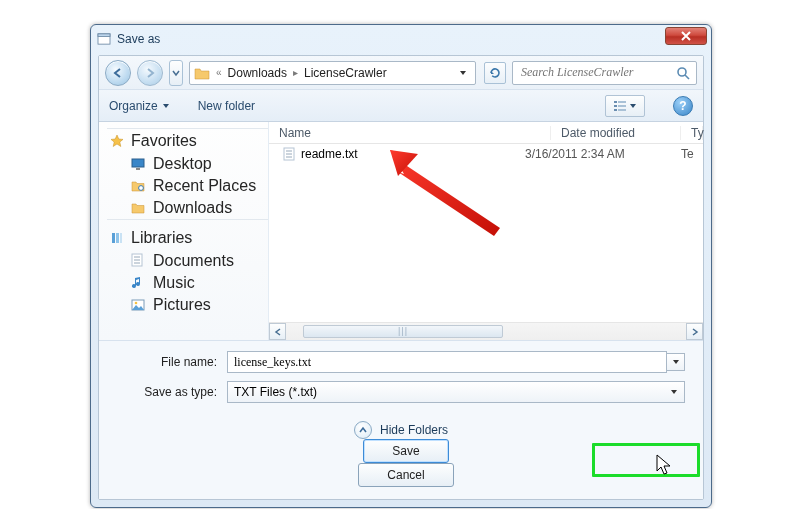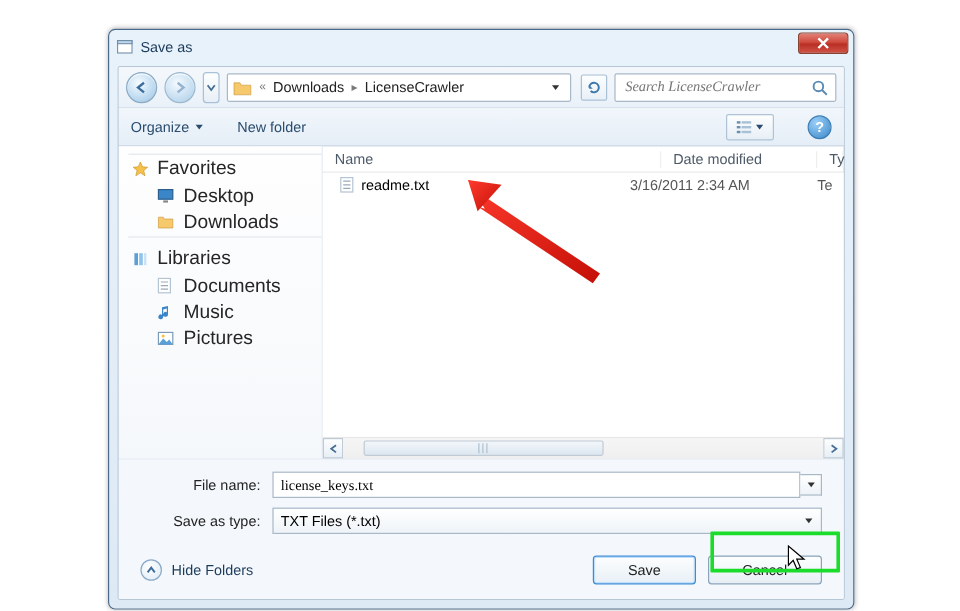--- a/index.html
+++ b/index.html
@@ -115,21 +115,21 @@
   .sb-thumb::after { content:"|||"; position:absolute; left:50%; top:0; transform:translateX(-50%); font-size:9px; color:#9fb2c4; letter-spacing:1px; }
 
   
   .fields { padding: 10px 18px 6px; background: #f4f8fc; }
   .fld-row { display: flex; align-items: center; margin-bottom: 8px; }
   .fld-label { width: 110px; text-align: right; padding-right: 10px; color: #222; }
   .fld-input { flex: 1; height: 22px; border: 1px solid #a9b8c7; background: #fff; padding: 0 6px; font: 12px "Segoe UI", Tahoma; }
   .fld-select { flex: 1; height: 22px; border: 1px solid #a9b8c7; background: linear-gradient(#fff,#eef3f8); padding: 0 6px; display:flex; align-items:center; justify-content:space-between; }
   .dd-end { width:18px; height:18px; border-left:1px solid #cfd9e3; display:flex; align-items:center; justify-content:center; }
 
-  .footer { display: flex; align-items: center; padding: 4px 18px 12px; background: #f4f8fc; }
+  .footer { display: flex; align-items: center; padding: 4px 18px 12px; background: #f4f8fc; flex-direction: column; }
   .hide-folders { display: flex; align-items: center; gap: 8px; color: #1b3b5a; }
   .hf-circle { width:18px; height:18px; border-radius:50%; border:1px solid #8aaac5; background:radial-gradient(circle at 40% 35%, #fff, #dcebf6); display:flex; align-items:center; justify-content:center; }
   .footer-spacer { flex: 1; }
   .btn {
     min-width: 82px; height: 24px; border: 1px solid #8aa3ba; border-radius: 3px;
     background: linear-gradient(#fdfefe,#e7eff6); color: #222;
     display: inline-flex; align-items: center; justify-content: center; padding: 0 28px; margin-left: 10px;
   }
   .btn.default { border-color: #3d8bd6; box-shadow: 0 0 0 1px #bfe0ff inset; }
 
@@ -258,20 +258,29 @@
                     <rect x="1" y="1" width="12" height="8" fill="#3a86c8" stroke="#2a5e8c"></rect>
                     <rect x="5" y="10" width="4" height="2" fill="#888"></rect>
                   </svg>
               </span>
               <span>Desktop</span>
             </div>
             <div class="np-item">
               <span class="ic">
                 <svg width="14" height="12" viewBox="0 0 14 12">
                     <path class="folder-ic" d="M1 2 h4 l1 1.5 h7 v7.5 h-12 z"></path>
+                    <circle cx="10" cy="8" r="2.4" fill="#fff" stroke="#3a7bb3"></circle>
+                  </svg>
+              </span>
+              <span>Recent Places</span>
+            </div>
+            <div class="np-item">
+              <span class="ic">
+                <svg width="14" height="12" viewBox="0 0 14 12">
+                    <path class="folder-ic" d="M1 2 h4 l1 1.5 h7 v7.5 h-12 z"></path>
                   </svg>
               </span>
               <span>Downloads</span>
             </div>
           </div>
 
           <div class="np-group">
             <div class="np-head">
               <span class="ic">
                 <svg width="14" height="14" viewBox="0 0 14 14">

